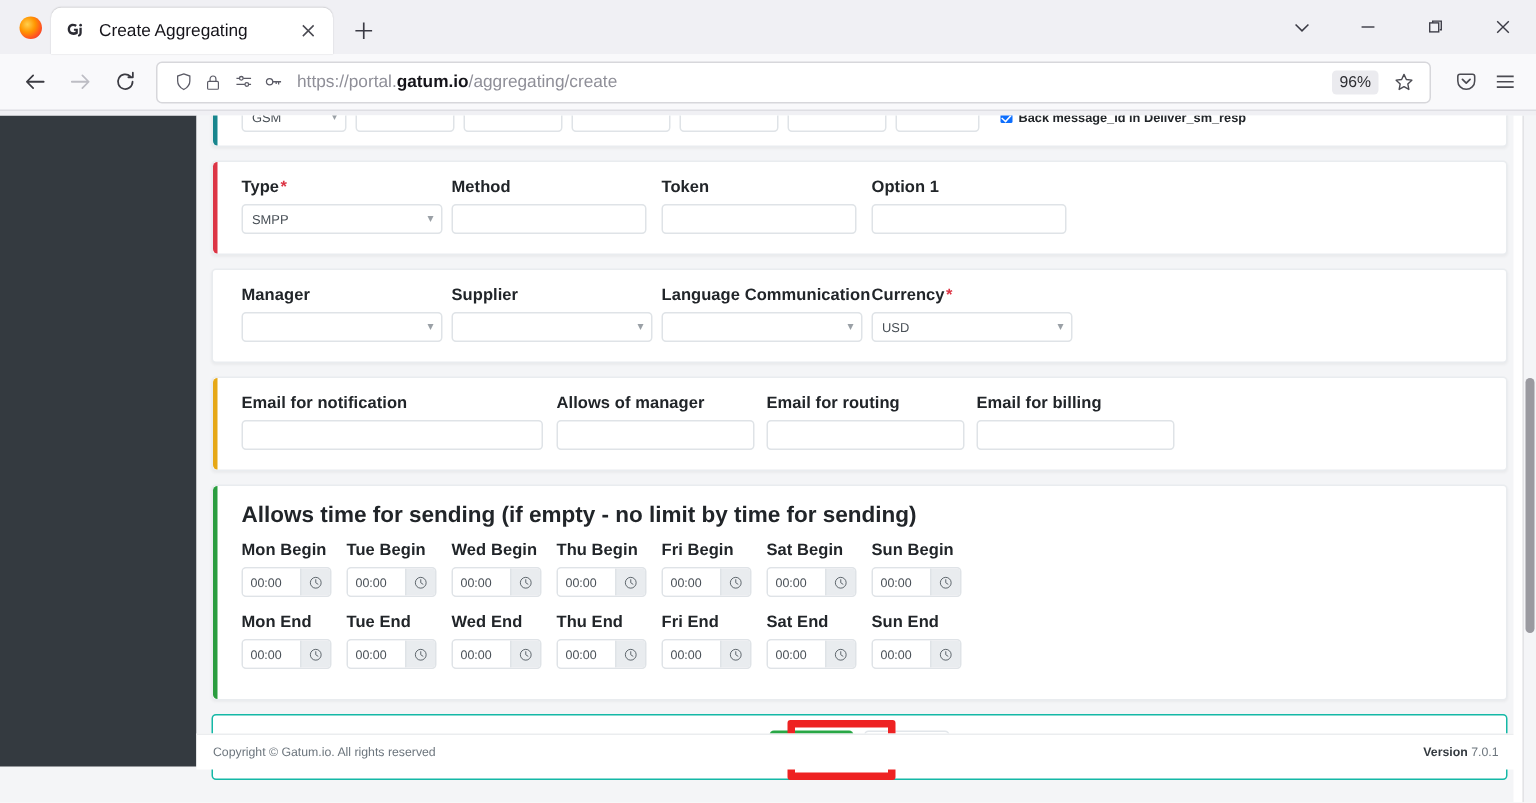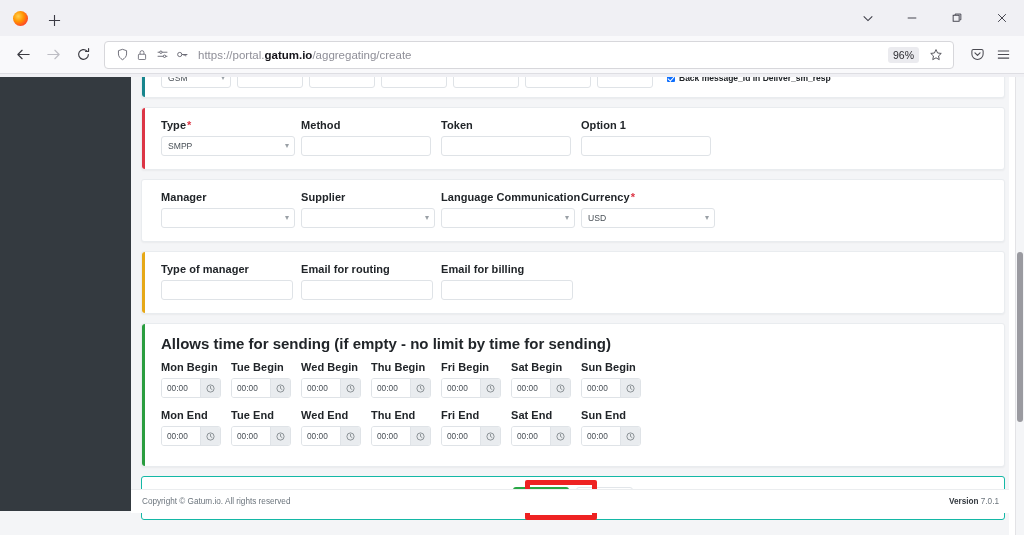--- a/index.html
+++ b/index.html
@@ -220,20 +220,35 @@
 </head>
 <body>
 
 <div class="browser">
 
   <div class="tabstrip">
     <div class="app-menu-btn">
       <div class="ff-logo"></div>
     </div>
 
+    <div class="tab">
+      <span class="tab-favicon">
+        <svg width="13" height="13" viewBox="0 0 16 16">
+          <path d="M5.6 2.2c2 0 3.3 1 3.3 1l-1 1.5S7.1 4 5.9 4C4.3 4 3.3 5.1 3.3 6.6c0 1.7 1.1 2.7 2.6 2.7 1.2 0 2-.7 2-.7V7.9H6.5V6.3h3.2v3.9s-1.4 1.2-3.5 1.2C3.5 11.4 1.4 9.5 1.4 6.7 1.4 4 3.3 2.2 5.6 2.2z" fill="#2b2b33"></path>
+          <path d="M11 5.6h1.9v4.1c0 1.9-1 2.9-2.7 3.3l-.5-1.5c1-.3 1.3-.8 1.3-1.8V5.6z" fill="#2b2b33"></path>
+          <circle cx="12" cy="3.4" r="1.1" fill="#2b2b33"></circle>
+        </svg>
+      </span>
+      <span class="tab-title">Create Aggregating</span>
+      <span class="tab-close">
+        <svg width="9" height="9" viewBox="0 0 10 10">
+            <path d="M1 1l8 8M9 1l-8 8" stroke="#4a4a52" stroke-width="1.1" fill="none"></path>
+          </svg>
+      </span>
+    </div>
 
     <div class="new-tab">
       <svg width="13" height="13" viewBox="0 0 14 14">
           <path d="M7 1v12M1 7h12" stroke="#3a3a44" stroke-width="1.2" fill="none"></path>
         </svg>
     </div>
 
     <div class="win-ctrls">
       <div class="win-btn list-all">
         <svg width="12" height="12" viewBox="0 0 14 14">
@@ -413,22 +428,26 @@
               </div>
             </div>
           </div>
         </div>
       </div>
 
       <div class="card">
         <div class="accent" style="background:#e6a817"></div>
         <div class="card-body">
           <div class="frow">
-            <div class="fgroup" style="width:140px">
-              <span class="flabel">Type of manager</span>
+            <div class="fgroup" style="width:210px">
+              <span class="flabel">Email for notification</span>
+              <div class="ctrl" style="width:201px"></div>
+            </div>
+            <div class="fgroup" style="width:140px">
+              <span class="flabel">Allows of manager</span>
               <div class="ctrl" style="width:132px"></div>
             </div>
             <div class="fgroup" style="width:140px">
               <span class="flabel">Email for routing</span>
               <div class="ctrl" style="width:132px"></div>
             </div>
             <div class="fgroup" style="width:140px">
               <span class="flabel">Email for billing</span>
               <div class="ctrl" style="width:132px"></div>
             </div>

